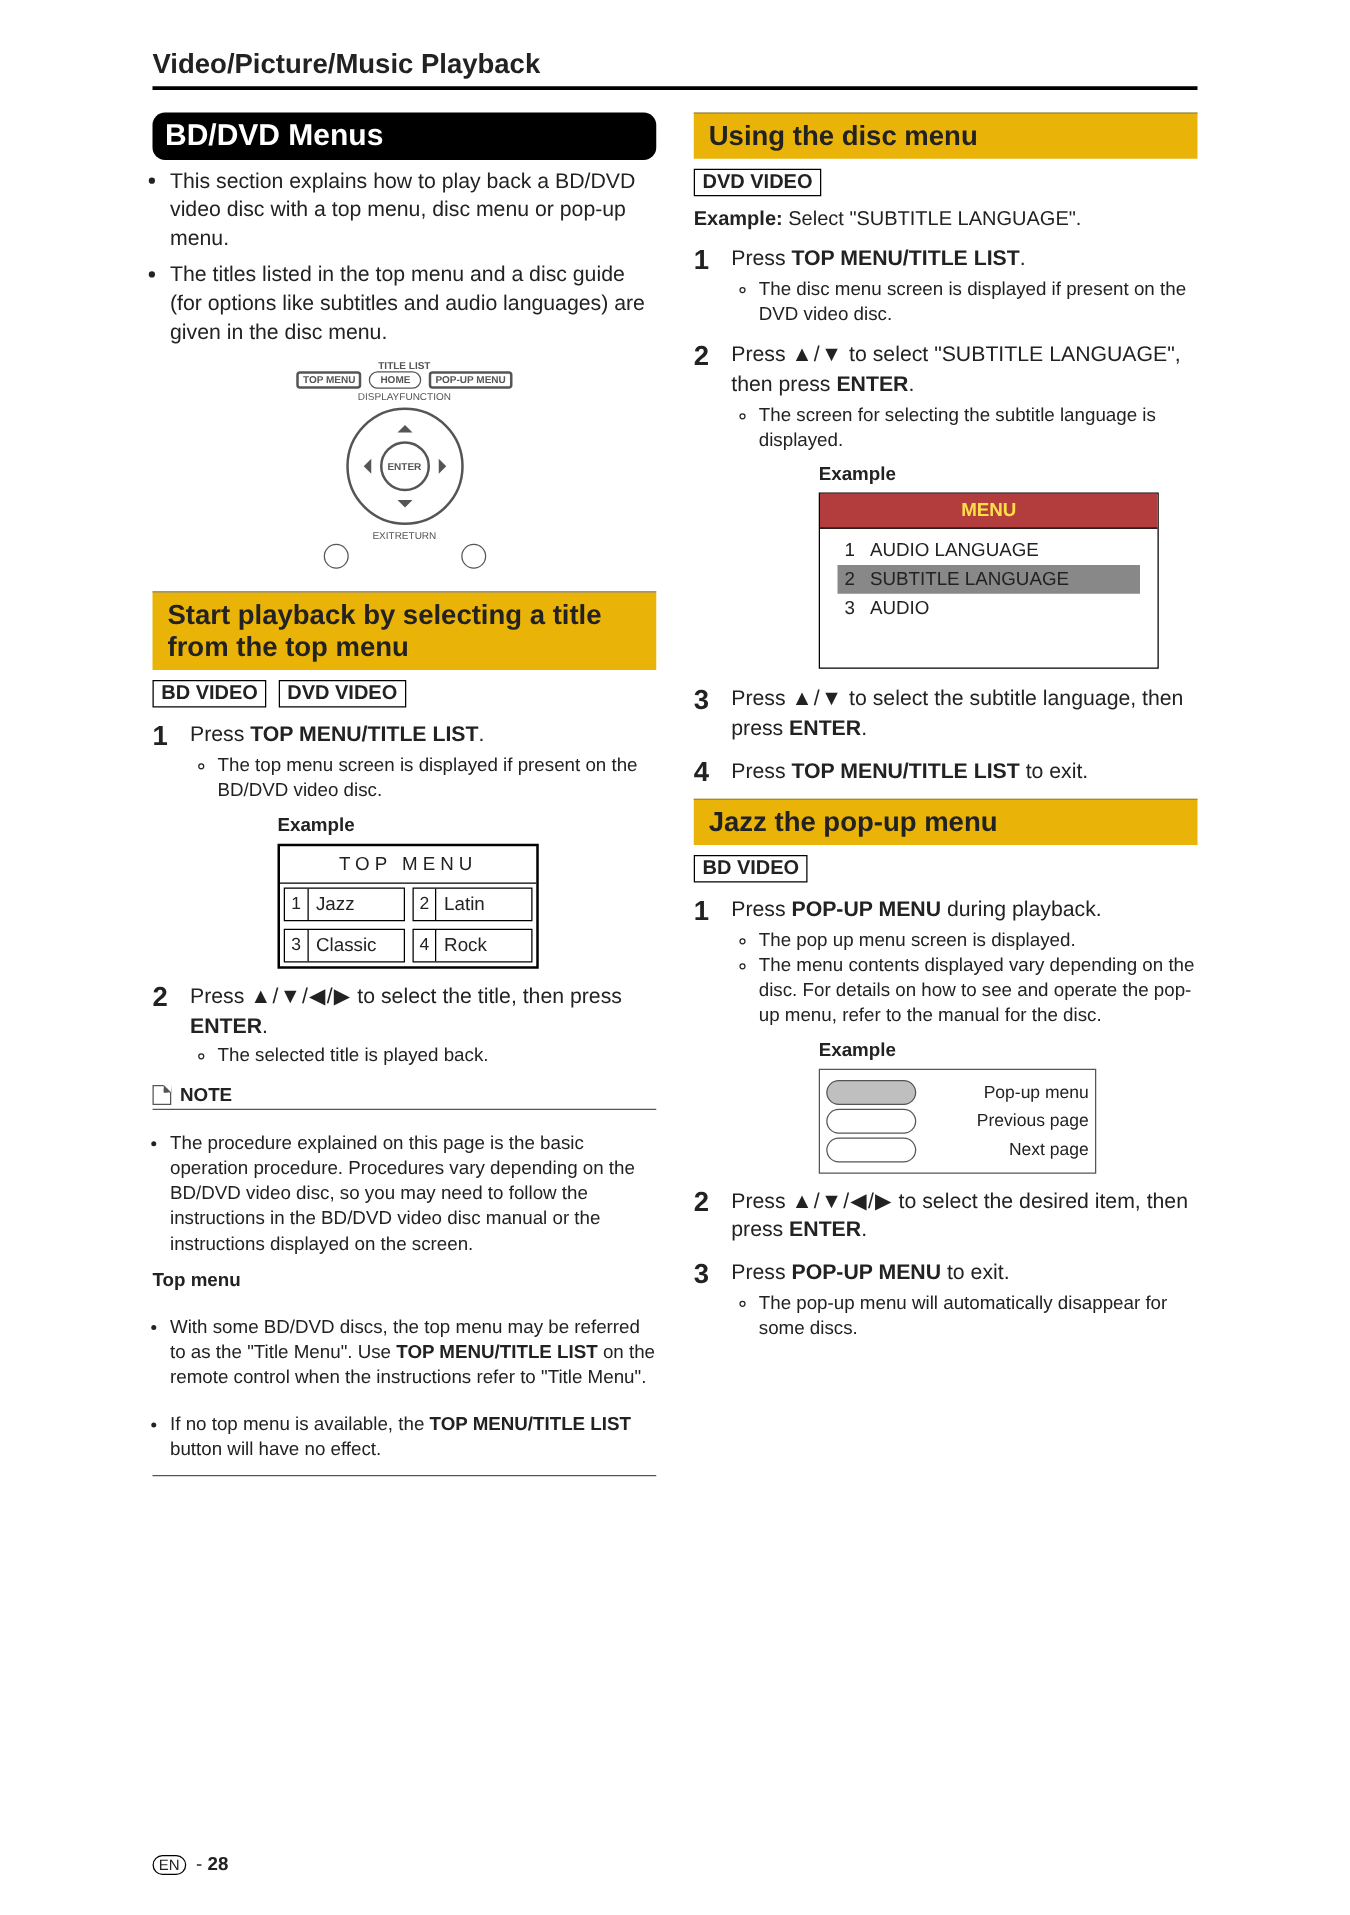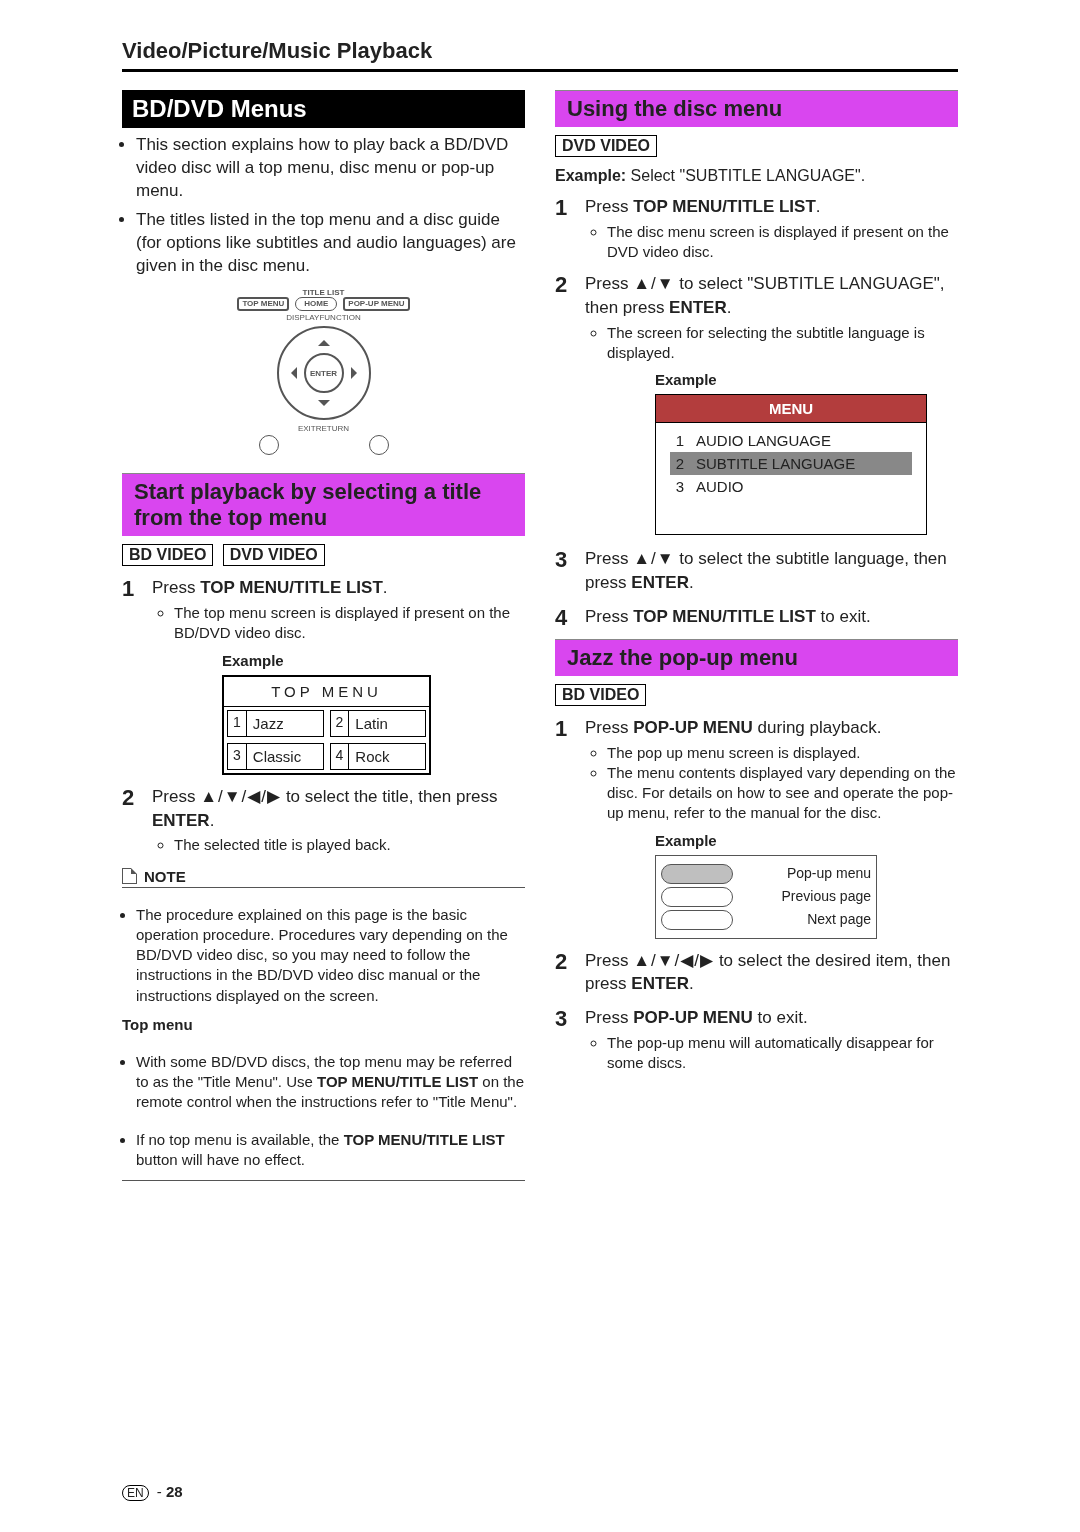--- a/index.html
+++ b/index.html
@@ -31,23 +31,24 @@
     flex: 1;
     min-width: 0;
   }
   .h-black {
     background: #000;
     color: #fff;
     font-size: 24px;
     font-weight: bold;
     padding: 5px 10px;
     margin: 0 0 6px 0;
+    border-radius: 10px;
   }
   .h-grey {
-    background: #d946ef;
+    background: #eab308;
     font-size: 22px;
     font-weight: bold;
     padding: 5px 12px;
     margin: 0 0 8px 0;
     border-top: 1px solid #888;
   }
   ul.bullets {
     margin: 4px 0 10px 14px;
     padding: 0;
     font-size: 17px;
@@ -188,21 +189,21 @@
   
   .discmenu-ex {
     width: 270px;
     margin: 4px 0 12px 70px;
     border: 1px solid #000;
     font-size: 15px;
     padding-bottom: 30px;
   }
   .discmenu-ex .mtitle {
     background:#b33d3d;
-    color:#ffffff;
+    color:#fde047;
     text-align:center;
     font-weight:bold;
     padding:3px 0;
     border-bottom:1px solid #000;
   }
   .discmenu-ex .items { padding:6px 14px; }
   .discmenu-ex .item { display:flex; gap:12px; padding:1px 0;}
   .discmenu-ex .item.hl { background:#888;}
   .discmenu-ex .item .num{ width:14px; text-align:right;}
 
@@ -243,21 +244,21 @@
 
 <div class="page">
   <div class="page-header">Video/Picture/Music Playback</div>
 
   <div class="cols">
 
     <div class="col">
 
       <h2 class="h-black">BD/DVD Menus</h2>
       <ul class="bullets">
-        <li>This section explains how to play back a BD/DVD video disc will a top menu, disc menu or pop-up menu.</li>
+        <li>This section explains how to play back a BD/DVD video disc with a top menu, disc menu or pop-up menu.</li>
         <li>The titles listed in the top menu and a disc guide (for options like subtitles and audio languages) are given in the disc menu.</li>
       </ul>
 
       <div class="remote">
         <div style="text-align:center;font-size:8px;font-weight:bold;">TITLE LIST</div>
         <div class="topbtns">
           <span class="rbtn" style="border-width:2px;">TOP
 MENU</span>
           <span class="rbtn round">HOME</span>
           <span class="rbtn" style="border-width:2px;">POP-UP

